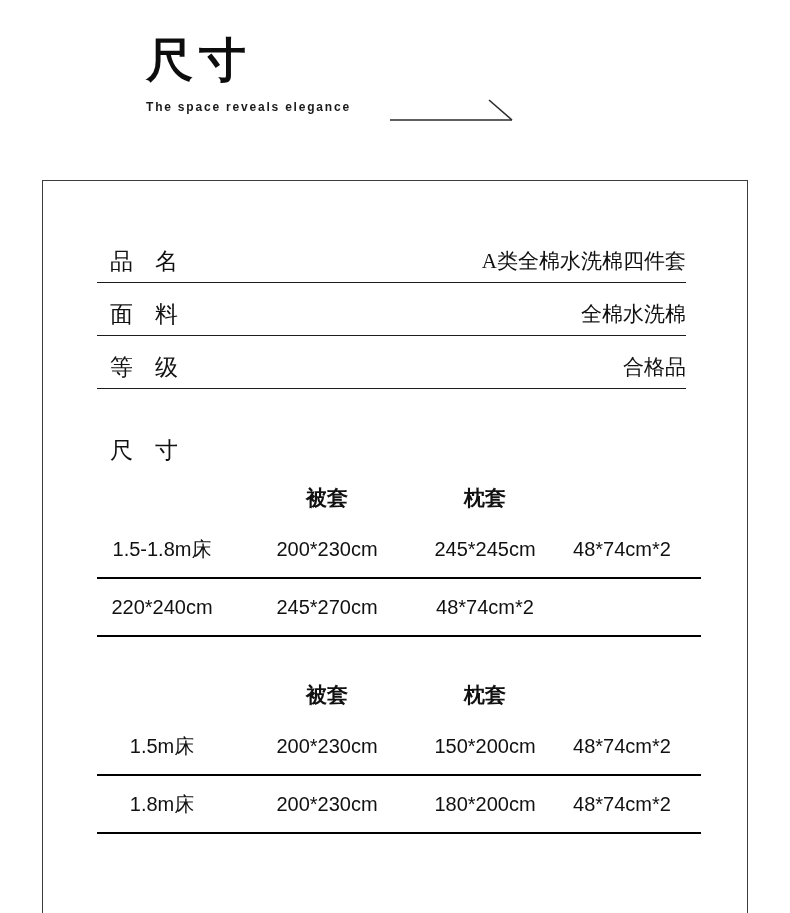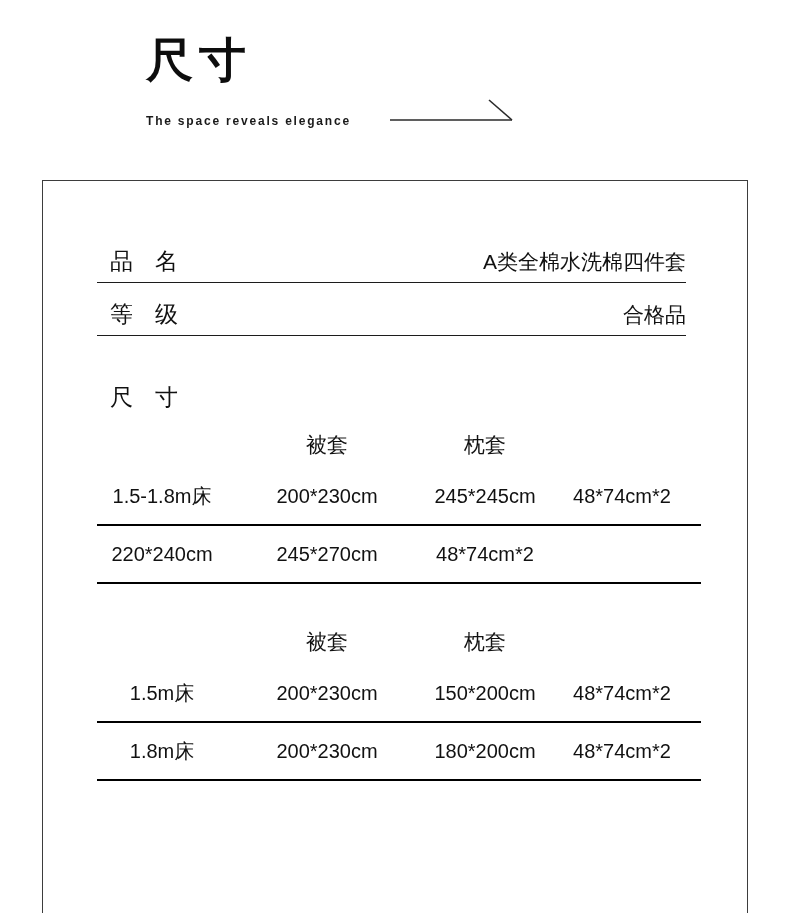--- a/index.html
+++ b/index.html
@@ -15,42 +15,42 @@
   
   .brand-header { position: absolute; left: 146px; top: 34px; }
   .brand-title {
     font-size: 47px;
     font-weight: 600;
     letter-spacing: 6px;
     line-height: 1.1;
     color: #0d0d0d;
   }
   .brand-subtitle {
-    margin-top: 28px;
+    margin-top: 14px;
     font-size: 12px;
     font-weight: bold;
     letter-spacing: 1.8px;
     color: #1a1a1a;
     white-space: nowrap;
   }
   .arrow-wrap { position: absolute; left: 388px; top: 94px; }
 
   
   .spec-panel {
     position: absolute;
     left: 42px;
     top: 180px;
     width: 706px;
     height: 780px;            
     border: 1.5px solid #3d3d3d;
     background: #ffffff;
   }
 
   
-  .info-list { margin: 49px 0 0 54px; width: 589px; }
+  .info-list { margin: 49px 0 0 54px; width: 589px; font-family: Liberation Serif, serif; }
   .info-row {
     height: 53px;
     display: flex;
     justify-content: space-between;
     align-items: flex-end;
     padding-bottom: 9px;
     border-bottom: 1px solid #1c1c1c;
   }
   .info-label {
     font-size: 23px;
@@ -80,21 +80,21 @@
   .size-table { margin-left: 54px; width: 604px; }
   .size-table.first { margin-top: 12px; }
   .size-table.second { margin-top: 35px; }
   .t-row {
     display: grid;
     grid-template-columns: 130px 200px 116px 158px;
     align-items: center;
     text-align: center;
     white-space: nowrap;
   }
-  .t-head { height: 46px; font-size: 21px; font-weight: 400; }
+  .t-head { height: 46px; font-size: 21px; font-weight: 700; }
   .t-data {
     height: 58px;
     font-size: 20px;
     font-weight: 400;
     border-bottom: 2px solid #000000;
   }
   .bed-cell { font-weight: 500; }
 </style>
 </head>
 <body>
@@ -110,20 +110,24 @@
     <line x1="101" y1="6" x2="124" y2="26" stroke="#2a2a2a" stroke-width="1.6"></line>
   </svg>
 </div>
 
 <div class="spec-panel">
 
   <div class="info-list">
     <div class="info-row">
       <span class="info-label">品名</span>
       <span class="info-value">A类全棉水洗棉四件套</span>
+    </div>
+    <div class="info-row">
+      <span class="info-label">面料</span>
+      <span class="info-value">全棉水洗棉</span>
     </div>
     <div class="info-row">
       <span class="info-label">等级</span>
       <span class="info-value">合格品</span>
     </div>
   </div>
 
   <div class="size-heading">尺寸</div>
 
   <div class="size-table first">

